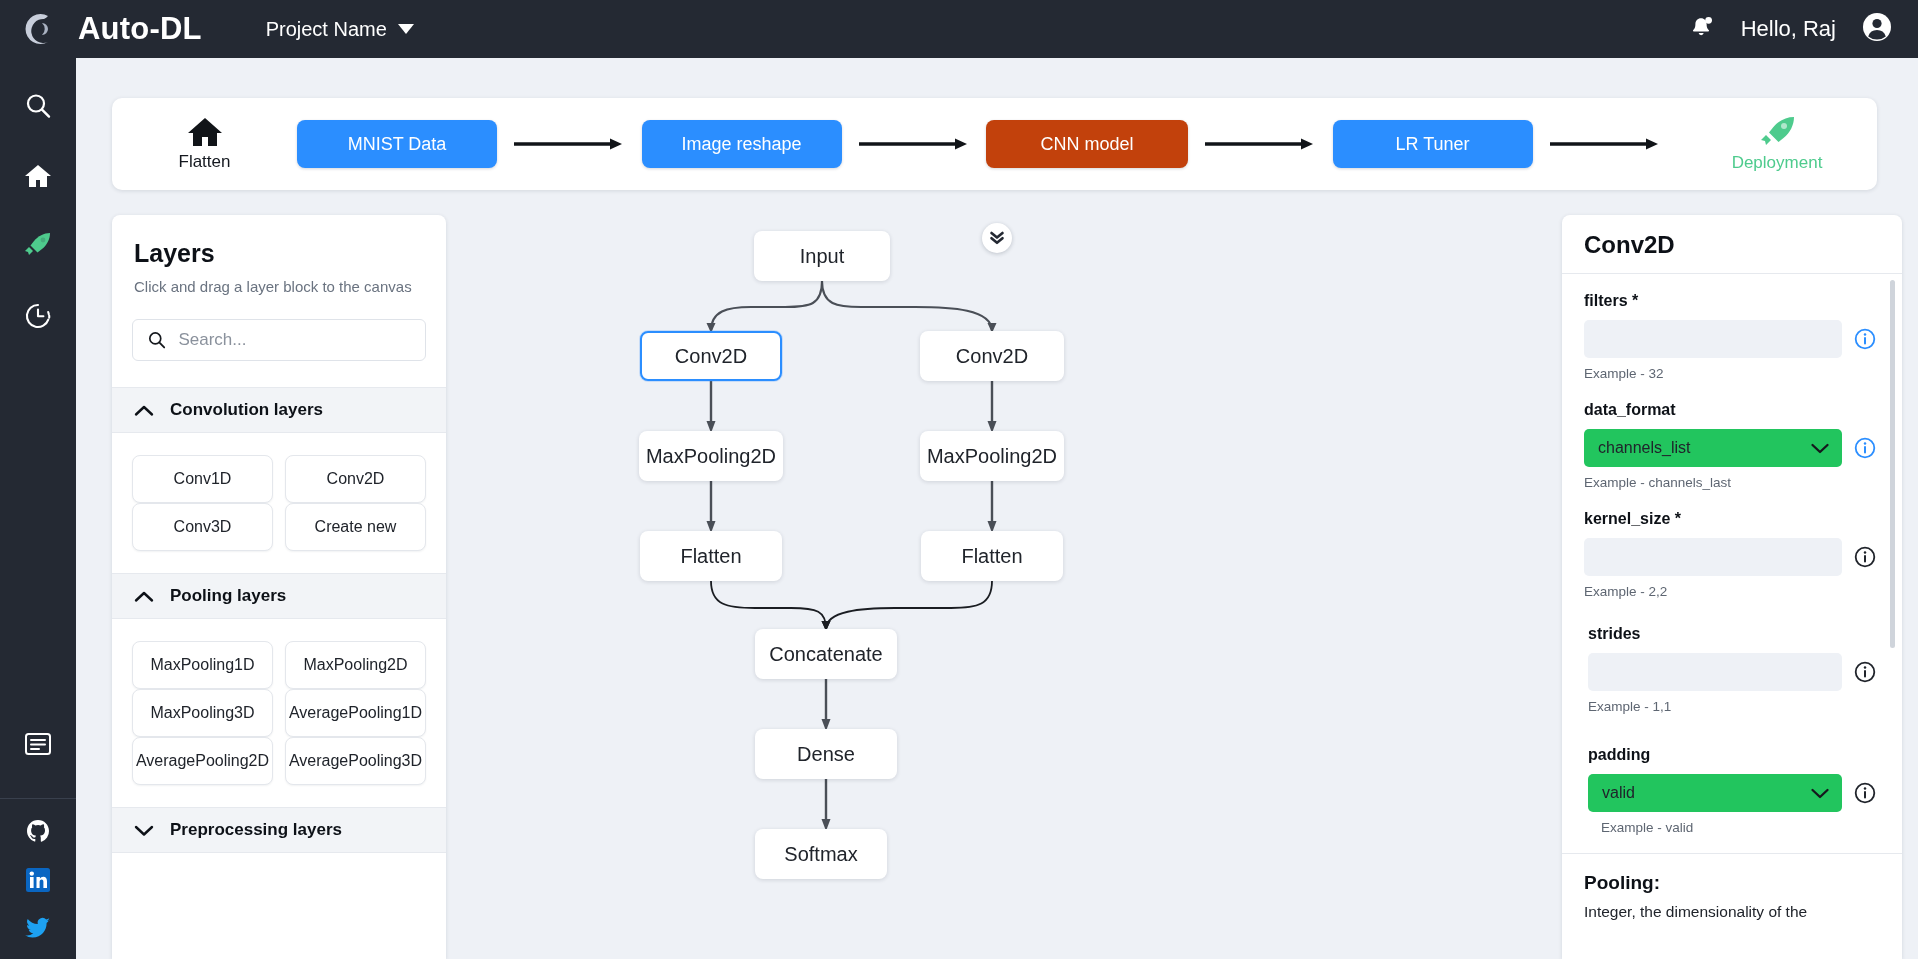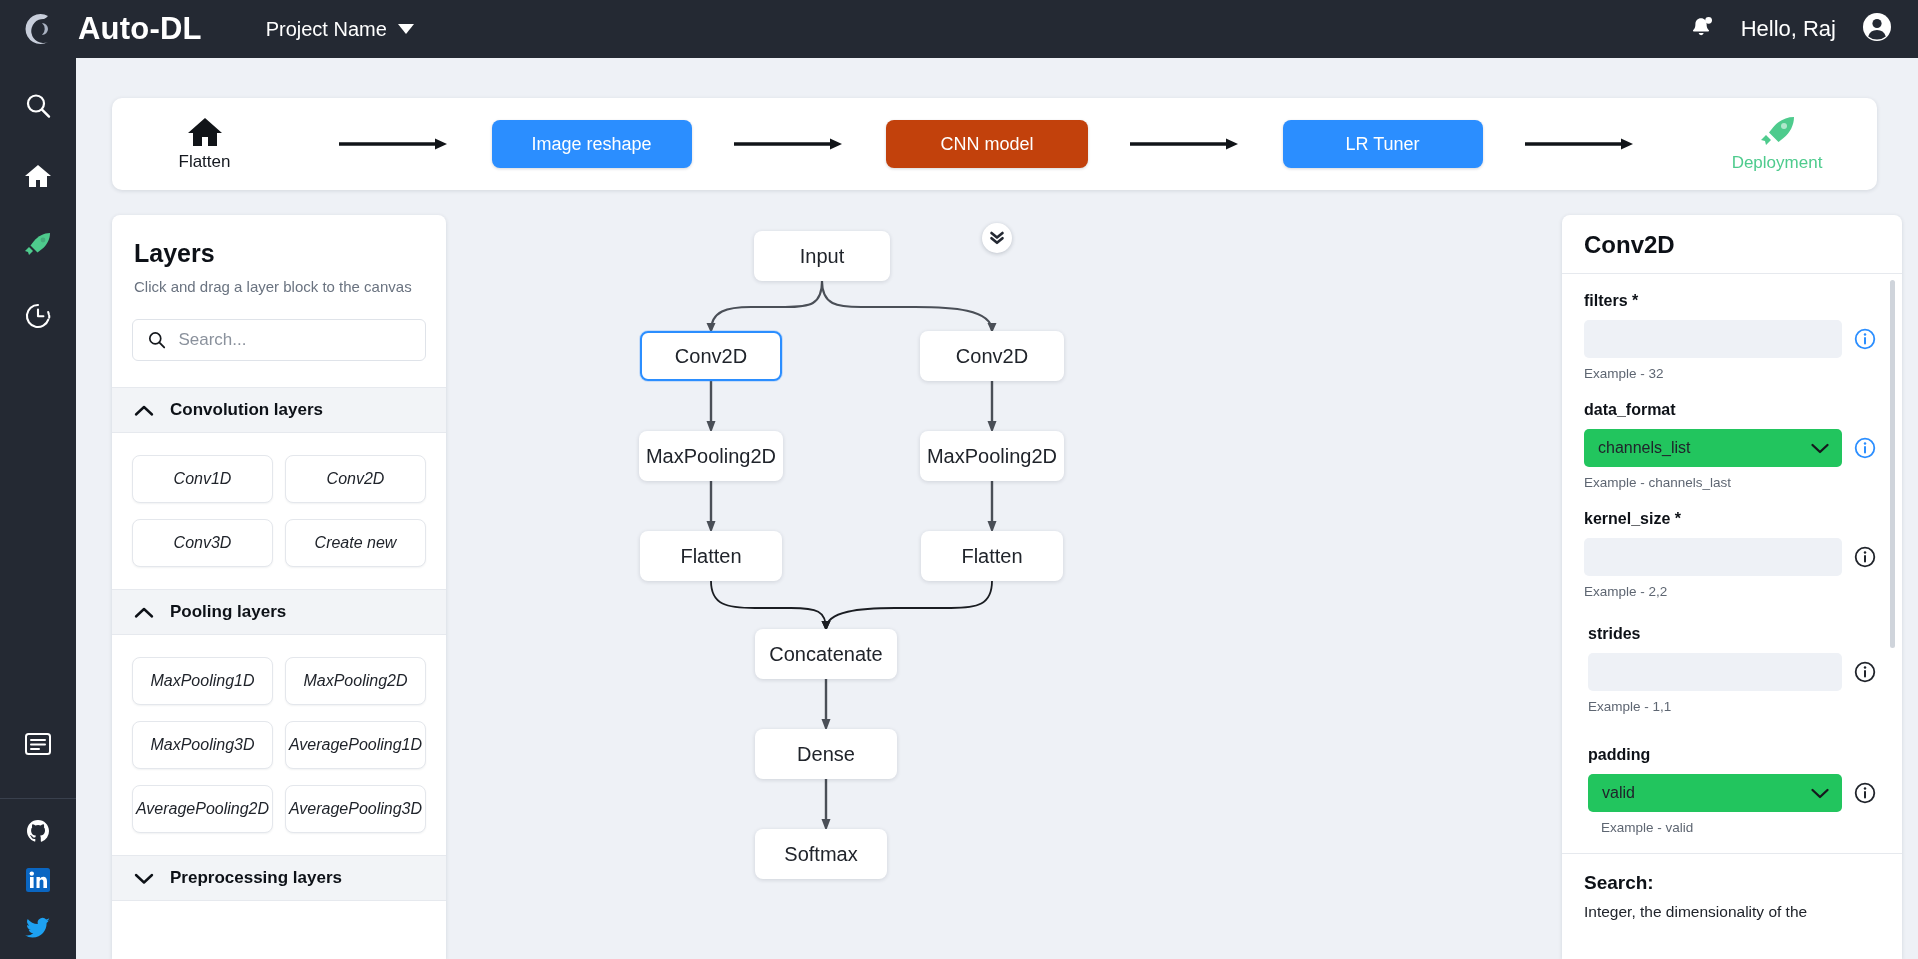--- a/index.html
+++ b/index.html
@@ -96,23 +96,22 @@
     border: none; outline: none; font-size: 17px; color: #3d444d;
     font-family: "Liberation Sans", sans-serif; width: 100%; background: transparent;
   }
   .search-box input::placeholder { color: #8a919c; }
   .group-head {
     height: 46px; background: #f2f4f7; border-top: 1px solid #e6e9ee; border-bottom: 1px solid #e6e9ee;
     display: flex; align-items: center; gap: 16px; padding-left: 22px; cursor: pointer;
   }
   .group-head-label { font-size: 17px; font-weight: 700; color: #0d1117; }
   .chip-grid {
-    display: grid; grid-template-columns: 1fr 1fr; gap: 16px 12px;
+    display: grid; grid-template-columns: 1fr 1fr; gap: 0 12px;
     padding: 22px 20px 22px 20px;
-    font-style: italic;
   }
   .chip {
     height: 48px; border: 1px solid #e4e7ec; border-radius: 8px; background: #fff;
     display: flex; align-items: center; justify-content: center;
     font-size: 16px; color: #20242b; cursor: grab;
     box-shadow: 0 1px 2px rgba(20,30,50,.06);
   }
 
   
   .canvas {
@@ -269,20 +268,21 @@
 <div class="pipeline-wrap">
   <div class="pipeline">
 
     <div class="pl-overview">
       <svg width="38" height="34" viewBox="0 0 38 34">
         <path d="M19 2 L36 17 h-5 v13 h-9 v-9 h-6 v9 H7 V17 H2 Z" fill="#111418"></path>
       </svg>
       <div class="pl-overview-label">Flatten</div>
     </div>
 
+    <div class="pl-node" style="width:200px">MNIST Data</div>
     <div class="pl-arrow">
       <svg width="110" height="14" viewBox="0 0 110 14">
           <line x1="0" y1="7" x2="96" y2="7" stroke="#111418" stroke-width="3.4"></line>
           <path d="M96 1.5 L108 7 L96 12.5 Z" fill="#111418"></path>
         </svg>
     </div>
 
     <div class="pl-node" style="width:200px">Image reshape</div>
     <div class="pl-arrow">
       <svg width="110" height="14" viewBox="0 0 110 14">
@@ -513,16 +513,16 @@
         <div class="field-hint" style="padding-left:4px;margin-left:13px;">Example - valid</div>
       </div>
 
     </div>
 
     <div class="props-track"></div>
     <div class="props-thumb"></div>
   </div>
 
   <div class="props-foot">
-    <div class="props-foot-title">Search:</div>
+    <div class="props-foot-title">Pooling:</div>
     <div class="props-foot-text">Integer, the dimensionality of the</div>
   </div>
 </div>
 
 </body></html>

